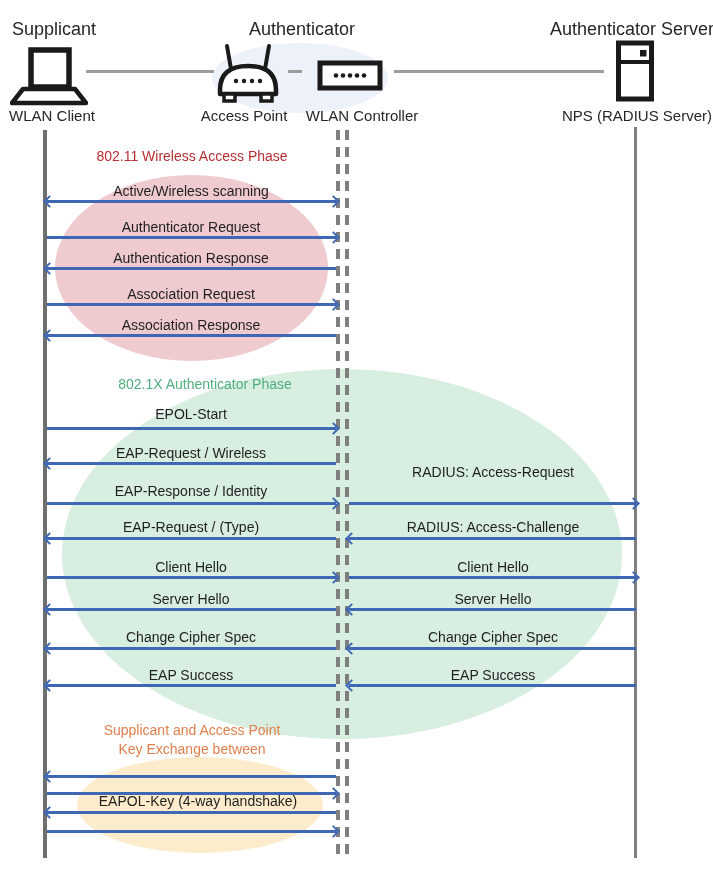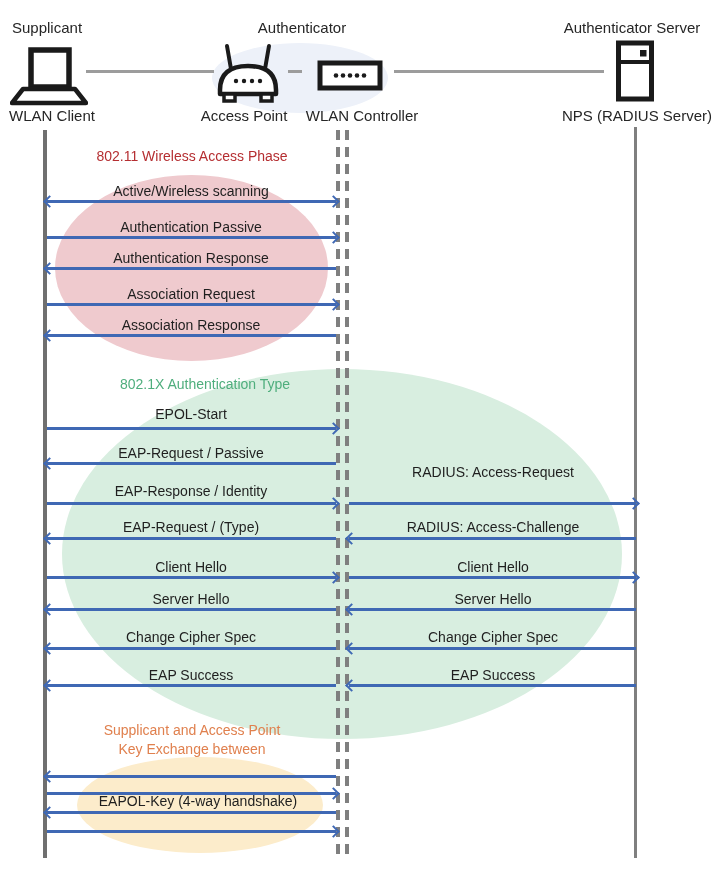--- a/index.html
+++ b/index.html
@@ -1,21 +1,21 @@
 <!DOCTYPE html>
 <html><head>
 <meta charset="utf-8">
 <style>
   html,body { margin:0; padding:0; background:#fff; }
   .canvas {
     position:relative; width:713px; height:875px; background:#ffffff;
     font-family:"Liberation Sans", sans-serif; color:#262626; overflow:hidden;
   }
   .ellipse { position:absolute; border-radius:50%; z-index:1; }
-  .role-title { position:absolute; font-size:15px; white-space:nowrap; z-index:6; }
+  .role-title { position:absolute; font-size:18px; white-space:nowrap; z-index:6; }
   .node-label { position:absolute; font-size:15px; white-space:nowrap; z-index:6; }
   .centered { transform:translateX(-50%); }
   .connector { position:absolute; height:3px; background:#9c9c9c; z-index:2; }
   .lifeline { position:absolute; width:4px; background:#6f6f6f; z-index:3; }
   .lifeline.dashed {
     width:3.5px;
     background:repeating-linear-gradient(to bottom,#7f7f7f 0 10px,transparent 10px 17px);
   }
   .icon-wrap { position:absolute; z-index:5; }
   .phase-title { position:absolute; transform:translateX(-50%); font-size:14px; white-space:nowrap; text-align:center; z-index:6; line-height:19px; }
@@ -86,33 +86,33 @@
   <div class="node-label centered" style="left:244px;top:107px">Access Point</div>
   <div class="node-label centered" style="left:362px;top:107px">WLAN Controller</div>
   <div class="node-label centered" style="left:637px;top:107px">NPS (RADIUS Server)</div>
 
   <div class="lifeline" style="left:43px;top:130px;height:728px"></div>
   <div class="lifeline dashed" style="left:336px;top:130px;height:728px"></div>
   <div class="lifeline dashed" style="left:345px;top:130px;height:728px"></div>
   <div class="lifeline" style="left:634px;top:127px;height:731px;width:3px;background:#7f7f7f"></div>
 
   <div class="phase-title" style="left:192px;top:147px;color:#b52e31">802.11 Wireless Access Phase</div>
-  <div class="phase-title" style="left:205px;top:375px;color:#4fae7d">802.1X Authentication Type</div>
+  <div class="phase-title" style="left:205px;top:375px;color:#4fae7d">802.1X Authenticator Phase</div>
   <div class="phase-title" style="left:192px;top:721px;color:#e0804e">
     <div>Supplicant and Access Point</div>
     <div>Key Exchange between</div>
   </div>
 
   <div class="msg-label" style="left:191px;top:183px">Active/Wireless scanning</div>
   <div class="arrow" style="left:47px;top:200px;width:289px">
       <span class="ah l"></span>
       <span class="ah r"></span>
     </div>
 
-  <div class="msg-label" style="left:191px;top:219px">Authentication Passive</div>
+  <div class="msg-label" style="left:191px;top:219px">Authenticator Request</div>
   <div class="arrow" style="left:47px;top:236px;width:289px">
       <span class="ah r"></span>
     </div>
 
   <div class="msg-label" style="left:191px;top:250px">Authentication Response</div>
   <div class="arrow" style="left:47px;top:267px;width:289px">
       <span class="ah l"></span>
     </div>
 
   <div class="msg-label" style="left:191px;top:286px">Association Request</div>
@@ -123,21 +123,21 @@
   <div class="msg-label" style="left:191px;top:317px">Association Response</div>
   <div class="arrow" style="left:47px;top:334px;width:289px">
       <span class="ah l"></span>
     </div>
 
   <div class="msg-label" style="left:191px;top:406px">EPOL-Start</div>
   <div class="arrow" style="left:47px;top:427px;width:289px">
       <span class="ah r"></span>
     </div>
 
-  <div class="msg-label" style="left:191px;top:445px">EAP-Request / Passive</div>
+  <div class="msg-label" style="left:191px;top:445px">EAP-Request / Wireless</div>
   <div class="arrow" style="left:47px;top:462px;width:289px">
       <span class="ah l"></span>
     </div>
 
   <div class="msg-label" style="left:191px;top:483px">EAP-Response / Identity</div>
   <div class="arrow" style="left:47px;top:502px;width:289px">
       <span class="ah r"></span>
     </div>
   <div class="msg-label" style="left:493px;top:464px">RADIUS: Access-Request</div>
   <div class="arrow" style="left:349px;top:502px;width:287px">

